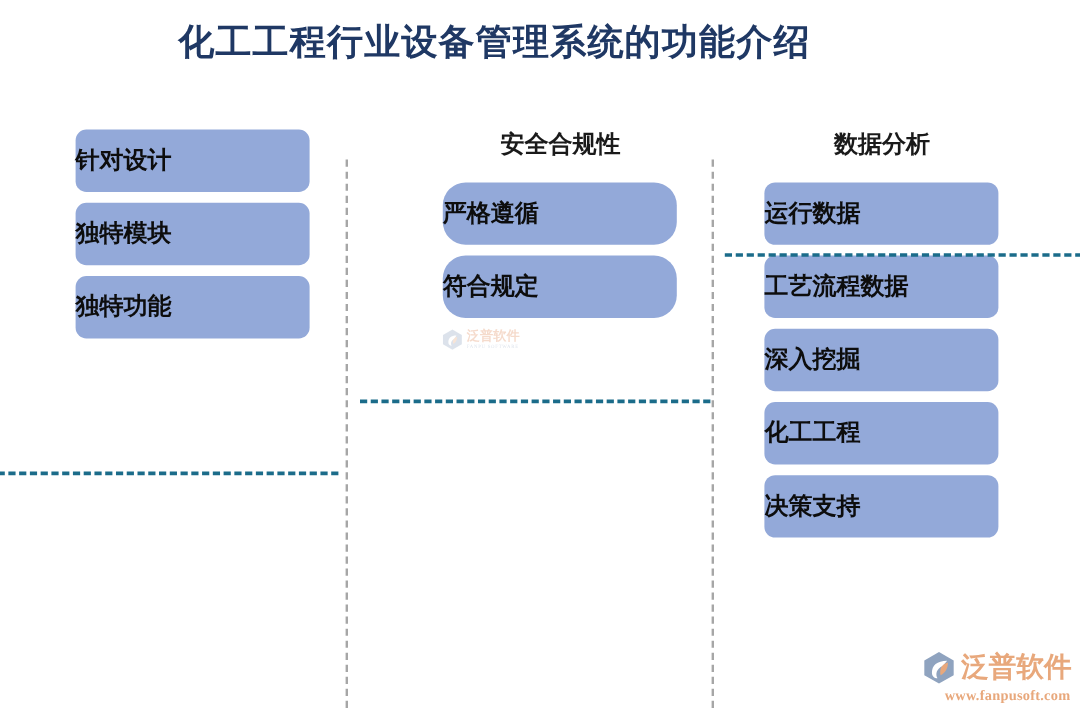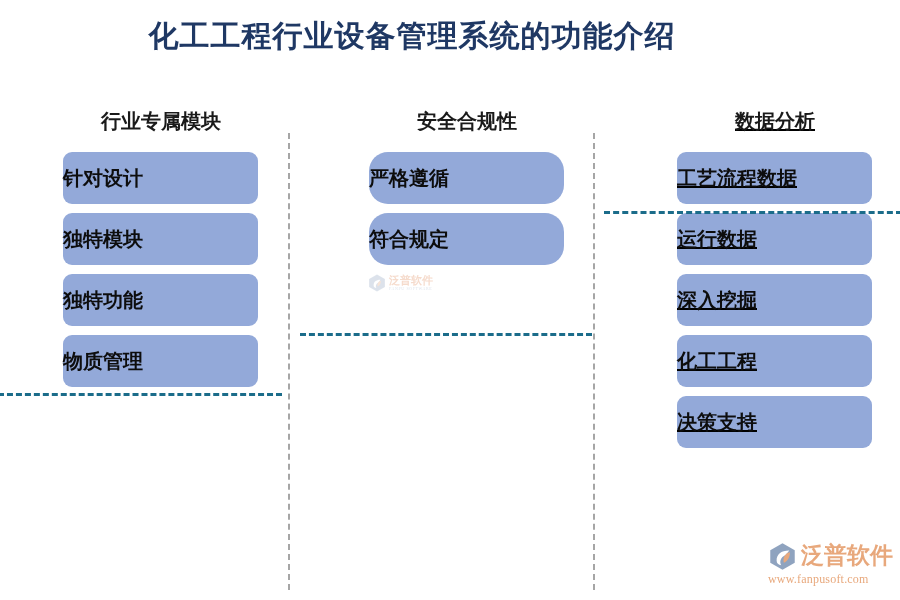--- a/index.html
+++ b/index.html
@@ -54,21 +54,21 @@
   #connector-col3 { left: 604px; top: 211px; width: 298px; }
 
   
   .column {
     position: absolute;
     top: 108px;
     width: 234px;
   }
   #column-1 { left: 44px; }
   #column-2 { left: 350px; }
-  #column-3 { left: 658px; text-decoration: underline; }
+  #column-3 { left: 618px; }
 
   .column-header {
     text-align: center;
     font-size: 20px;
     font-weight: 700;
     color: #1a1a1a;
     line-height: 26px;
     margin: 0 0 18px 0;
     white-space: nowrap;
   }
@@ -161,75 +161,71 @@
   }
   #brand-logo .logo-name {
     font-size: 23px;
     font-weight: 700;
     color: #e8a87c;
     line-height: 28px;
     white-space: nowrap;
   }
   #brand-logo .logo-url {
     font-size: 12px;
-    font-weight: 400;
+    font-weight: 700;
     color: #e8a87c;
     line-height: 14px;
     letter-spacing: 0.2px;
-    text-align: left;
+    text-align: right;
     margin-top: 1px;
     white-space: nowrap;
   }
 </style>
 </head>
 <body>
 
 <div id="page-title">化工工程行业设备管理系统的功能介绍</div>
 
 <div id="divider-1" class="v-divider"></div>
 <div id="divider-2" class="v-divider"></div>
 
 <div id="column-1" class="column">
-  <div class="column-header">行业专属模块</div>
   <ul class="box-list">
     <li class="box-item">
       <span class="box-label">针对设计</span>
     </li>
     <li class="box-item">
       <span class="box-label">独特模块</span>
     </li>
     <li class="box-item">
       <span class="box-label">独特功能</span>
-    </li>
-    <li class="box-item">
-      <span class="box-label">物质管理</span>
     </li>
   </ul>
 </div>
 
 <div id="column-2" class="column">
   <div class="column-header">安全合规性</div>
   <ul class="box-list">
     <li class="box-item">
       <span class="box-label">严格遵循</span>
     </li>
     <li class="box-item">
       <span class="box-label">符合规定</span>
     </li>
   </ul>
 </div>
 
 <div id="column-3" class="column">
   <div class="column-header">数据分析</div>
   <ul class="box-list">
     <li class="box-item">
+      <span class="box-label">运行数据</span>
+    </li>
+    <li class="box-item">
       <span class="box-label">工艺流程数据</span>
-    </li>
-    <li class="box-item">
-      <span class="box-label">运行数据</span>
     </li>
     <li class="box-item">
       <span class="box-label">深入挖掘</span>
     </li>
     <li class="box-item">
       <span class="box-label">化工工程</span>
     </li>
     <li class="box-item">
       <span class="box-label">决策支持</span>
     </li>

